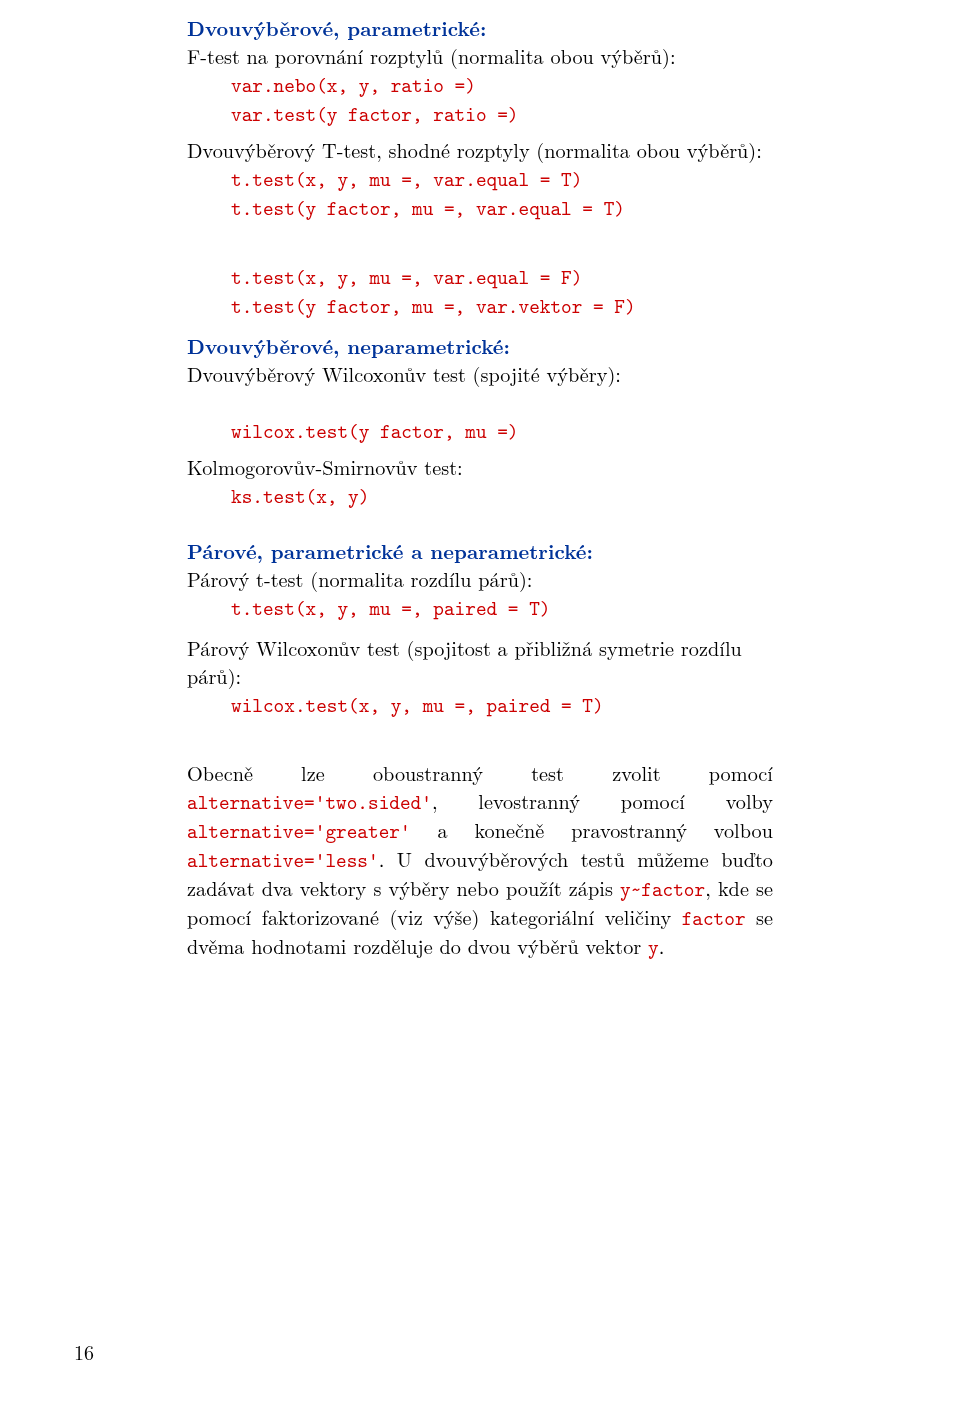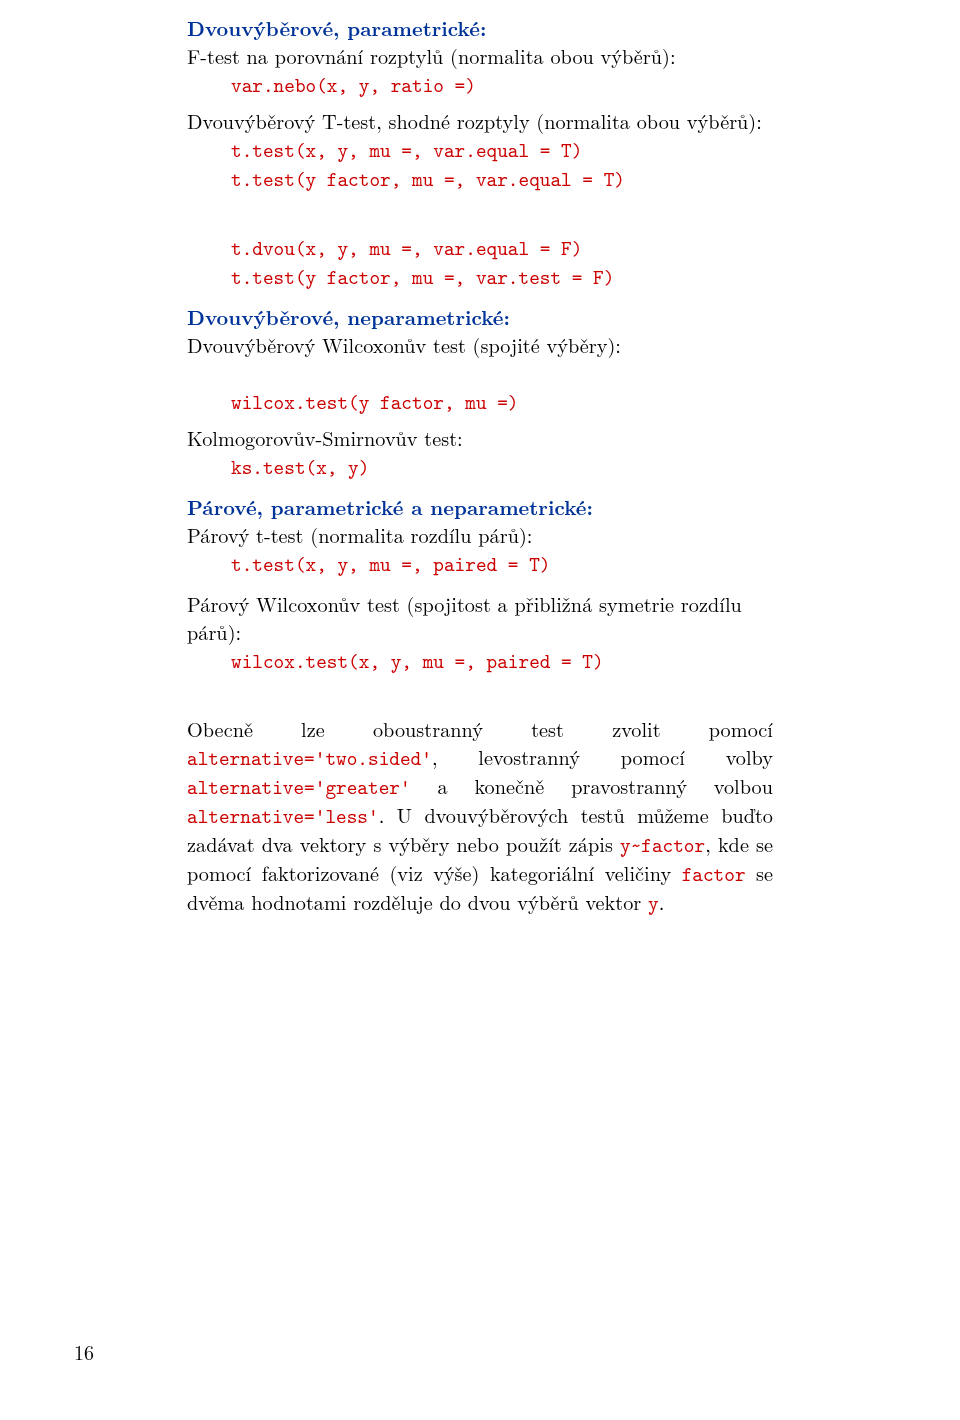--- a/index.html
+++ b/index.html
@@ -47,47 +47,48 @@
 </style>
 </head>
 <body>
 
 <div class="page">
 
   <div class="block">
     <span class="heading">Dvouvýběrové, parametrické:</span><br>
     <span>F-test na porovnání rozptylů (normalita obou výběrů):</span><br>
     <span class="mono indent" style="display:inline-block">var.nebo(x, y, ratio =)</span><br>
+    <span class="mono indent" style="display:inline-block">var.test(y factor, ratio =)</span>
   </div>
 
   <div class="block" style="margin-top:0">
     <span>Dvouvýběrový T-test, shodné rozptyly (normalita obou výběrů):</span><br>
     <span class="mono indent" style="display:inline-block">t.test(x, y, mu =, var.equal = T)</span><br>
     <span class="mono indent" style="display:inline-block">t.test(y factor, mu =, var.equal = T)</span>
   </div>
 
   <div class="block justify" style="margin-top:12px">
     <br>
-    <span class="mono indent" style="display:inline-block">t.dvou(x, y, mu =, var.equal = F)</span><br>
-    <span class="mono indent" style="display:inline-block">t.test(y factor, mu =, var.test = F)</span>
+    <span class="mono indent" style="display:inline-block">t.test(x, y, mu =, var.equal = F)</span><br>
+    <span class="mono indent" style="display:inline-block">t.test(y factor, mu =, var.vektor = F)</span>
   </div>
 
   <div class="block" style="margin-top:12px">
     <span class="heading">Dvouvýběrové, neparametrické:</span><br>
     <span>Dvouvýběrový Wilcoxonův test (spojité výběry):</span><br>
     <br>
     <span class="mono indent" style="display:inline-block">wilcox.test(y factor, mu =)</span>
   </div>
 
   <div class="block" style="margin-top:4px">
     <span>Kolmogorovův-Smirnovův test:</span><br>
     <span class="mono indent" style="display:inline-block">ks.test(x, y)</span>
   </div>
 
-  <div class="block" style="margin-top:12px">
+  <div class="block" style="margin-top:27px">
     <span class="heading">Párové, parametrické a neparametrické:</span><br>
     <span>Párový t-test (normalita rozdílu párů):</span><br>
     <span class="mono indent" style="display:inline-block">t.test(x, y, mu =, paired = T)</span>
   </div>
 
   <div class="block" style="margin-top:12px">
     <span>Párový Wilcoxonův test (spojitost a přibližná symetrie rozdílu párů):</span><br>
     <span class="mono indent" style="display:inline-block">wilcox.test(x, y, mu =, paired = T)</span>
   </div>
 

